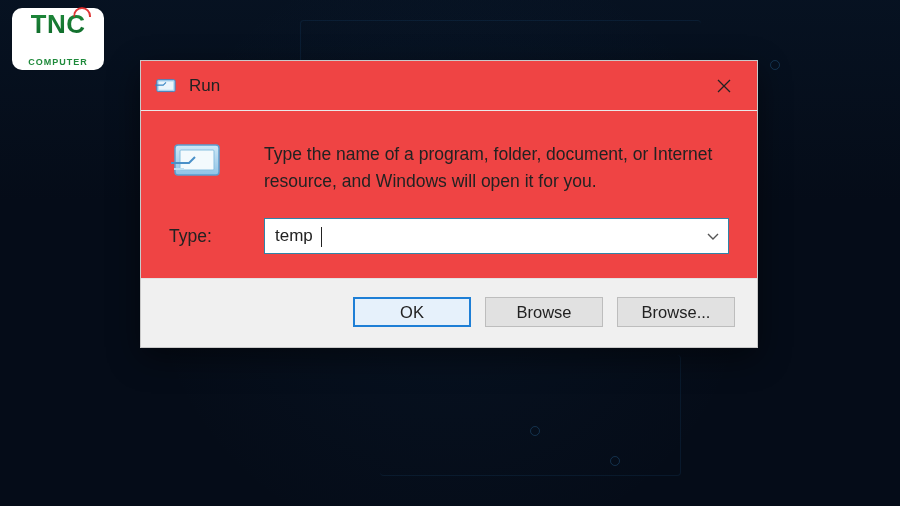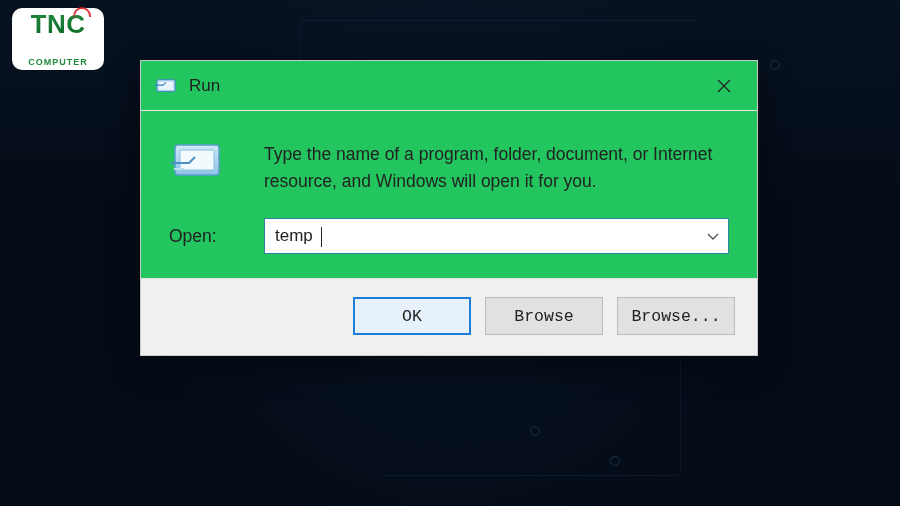--- a/index.html
+++ b/index.html
@@ -61,21 +61,21 @@
     color: #1f8a3b;
     letter-spacing: 1px;
     margin-top: 20px;
   }
 
   
   .dialog {
     position: absolute;
     top: 60px; left: 140px;
     width: 618px;
-    background: #22c55e;
+    background: #ef4444;
     border: 1px solid #c9c9c9;
     box-shadow: 0 10px 30px rgba(0,0,0,0.45);
   }
   .titlebar {
     height: 50px;
     display: flex; align-items: center;
     padding: 0 8px 0 14px;
     border-bottom: 1px solid #e9e9e9;
   }
   .titlebar .run-icon {
@@ -153,28 +153,28 @@
   .button-row {
     background: #f0f0f0;
     border-top: 1px solid #e3e3e3;
     padding: 18px 22px 20px 22px;
     display: flex;
     justify-content: flex-end;
     gap: 14px;
   }
   .btn {
     min-width: 118px;
-    height: 38px;
+    height: 30px;
     border: 1px solid #bdbdbd;
     background: #e1e1e1;
     font-size: 16.5px;
     color: #222;
     display: flex; align-items: center; justify-content: center;
     cursor: default;
-    font-family: Liberation Mono, monospace;
+    font-family: Liberation Sans, sans-serif;
   }
   .btn.primary {
     background: #e6f1fb;
     border: 2px solid #1e7fd6;
   }
 </style>
 </head>
 <body>
 
 <div class="bg-lines">
@@ -215,21 +215,21 @@
           </linearGradient>
         </defs>
         <rect x="6" y="6" width="44" height="30" rx="3" fill="url(#g1)" stroke="#5a9ecf" stroke-width="1.5"></rect>
         <rect x="11" y="11" width="34" height="20" rx="1" fill="#f3fafd" stroke="#87bfe0"></rect>
         <path d="M2 24 L20 24 L26 18" fill="none" stroke="#4a90c8" stroke-width="2"></path>
         <path d="M5 30 L15 30" fill="none" stroke="#bcdff2" stroke-width="2"></path>
       </svg>
     </div>
     <div class="desc">Type the name of a program, folder, document, or Internet resource, and Windows will open it for you.</div>
 
-    <div class="open-label">Open:</div>
+    <div class="open-label">Type:</div>
     <div class="combo">
       <input type="text" value="temp" style="">
       <span class="cursor"></span>
       <span class="caret">
         <svg viewBox="0 0 14 14">
             <path d="M2 5 L7 10 L12 5" fill="none" stroke="#555" stroke-width="1.4"></path>
           </svg>
       </span>
     </div>
   </div>

